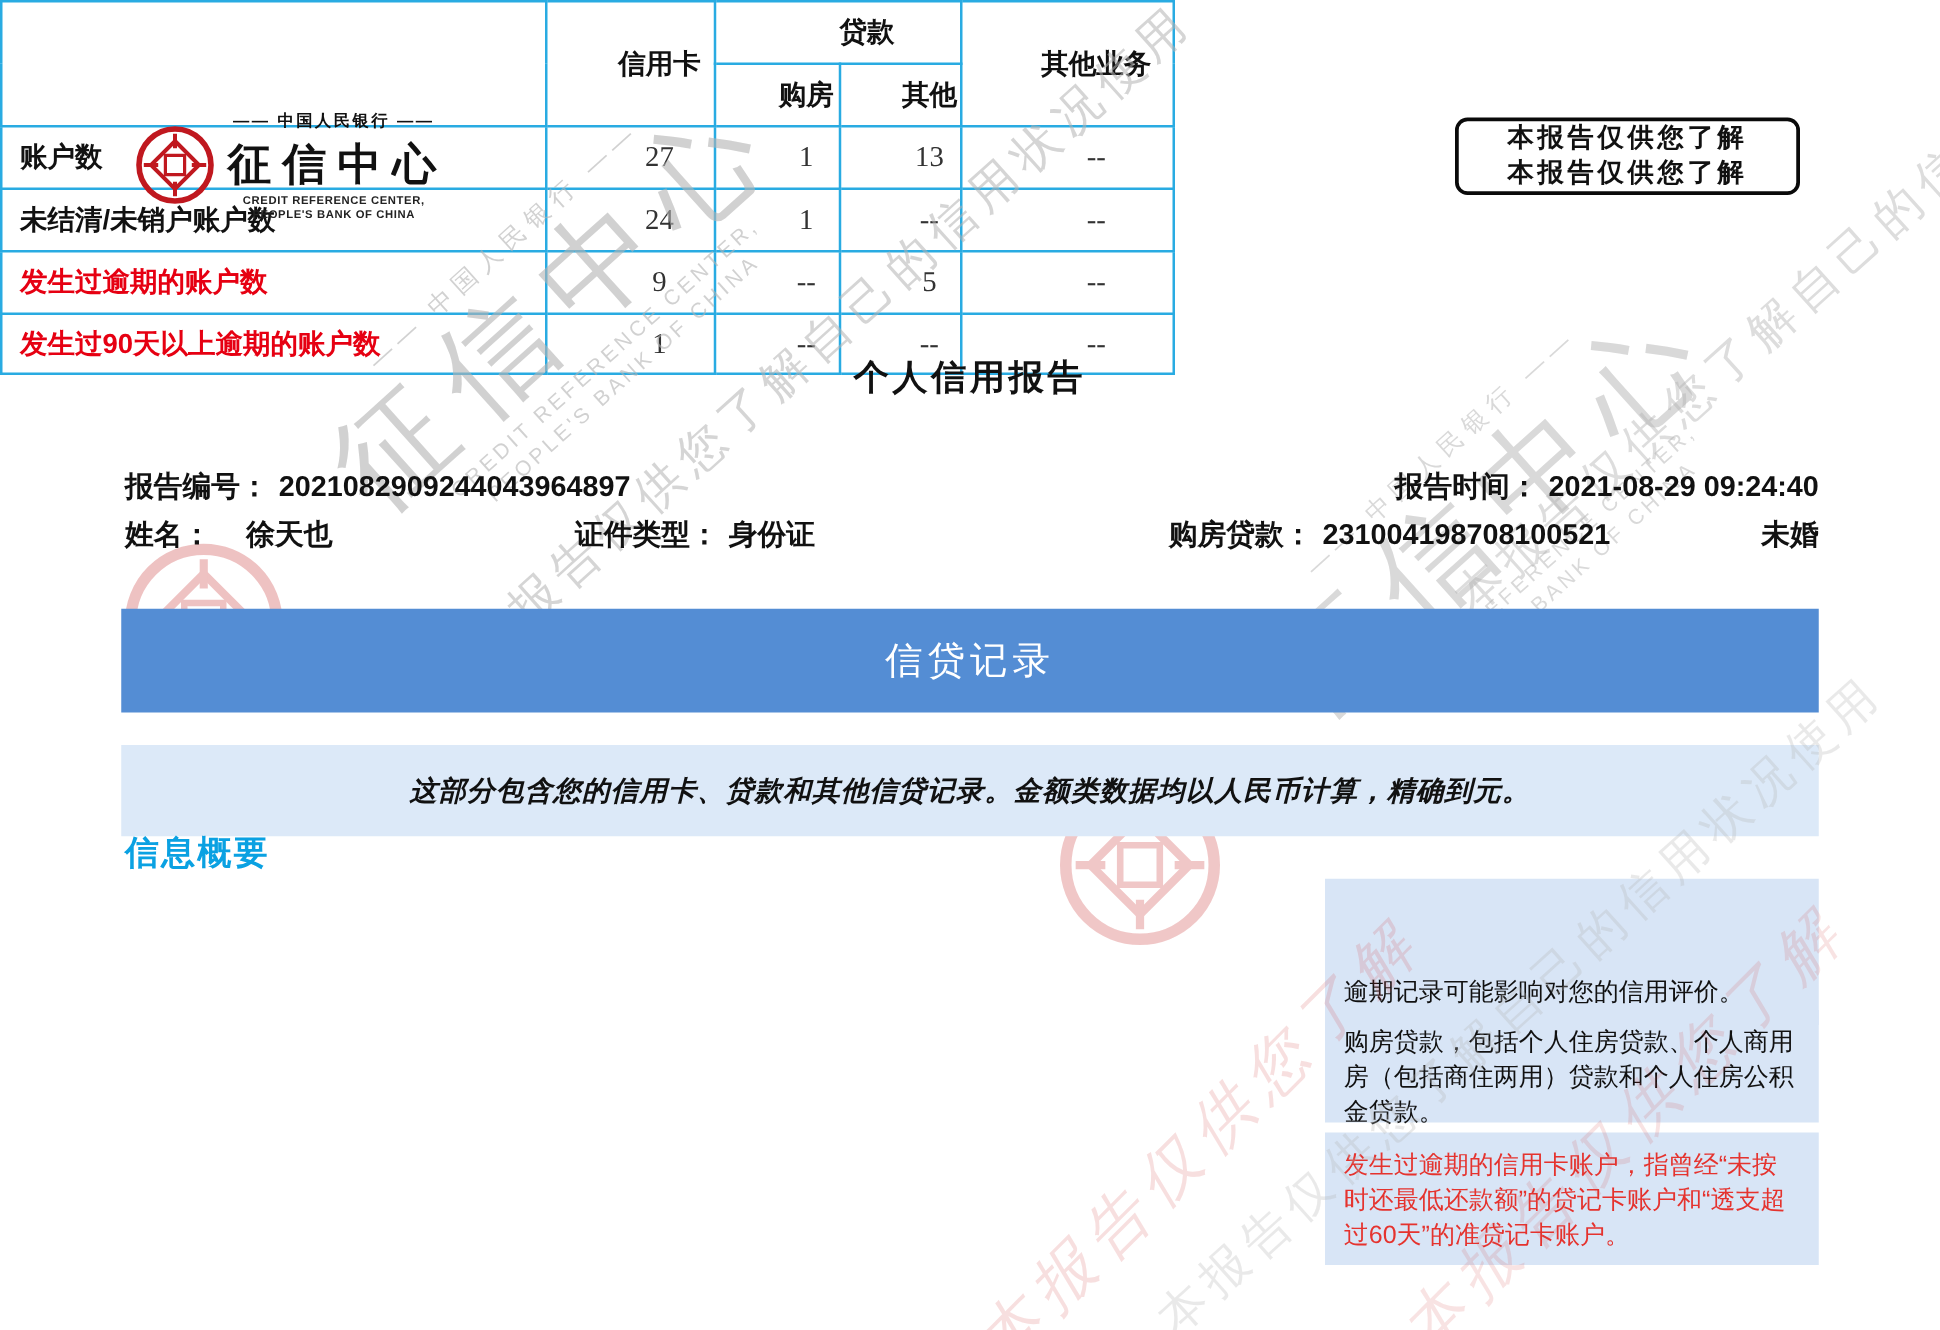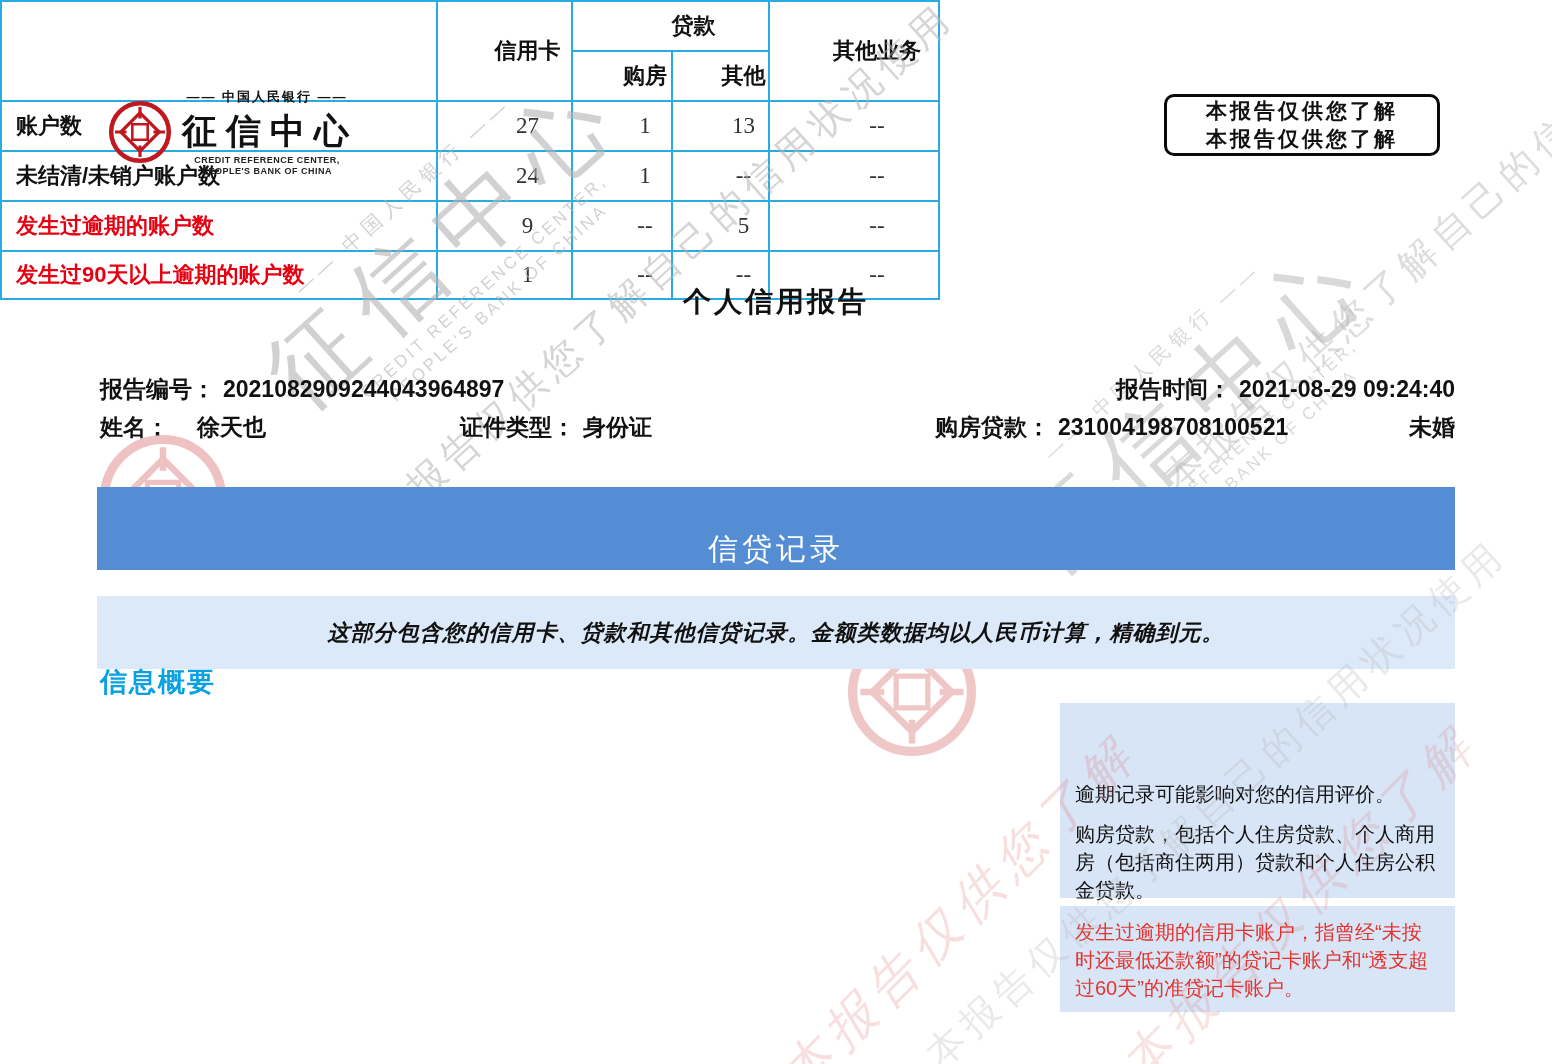--- a/index.html
+++ b/index.html
@@ -40,21 +40,21 @@
 
   
   .info-line { font-size:23px; font-weight:bold; white-space:nowrap; z-index:2; }
   .lbl { font-weight:bold; }
   .val { font-weight:bold; }
   .gap-lg { margin-left:28px; }
   .gap-sm { margin-left:8px; }
 
   
   .banner-blue { left:97px; top:487px; width:1358px; height:83px; background:#548dd4;
-    display:flex; align-items:flex-end; justify-content:center; z-index:2; }
+    display:flex; align-items:center; justify-content:center; z-index:2; }
   .banner-blue div { color:#fff; font-size:30px; letter-spacing:4px; font-weight:500; }
   .banner-light { left:97px; top:596px; width:1358px; height:73px; background:#dce9f8;
     display:flex; align-items:center; justify-content:center; z-index:2; }
   .banner-light div { font-size:22px; font-weight:bold; font-style:italic; letter-spacing:1px; }
 
   .section-heading { left:100px; top:664px; font-size:27px; font-weight:800;
     color:#0aa1e2; letter-spacing:2px; z-index:2; }
 
   
   .summary-table { left:97px; top:703px; z-index:1; border-collapse:collapse; table-layout:fixed; }

